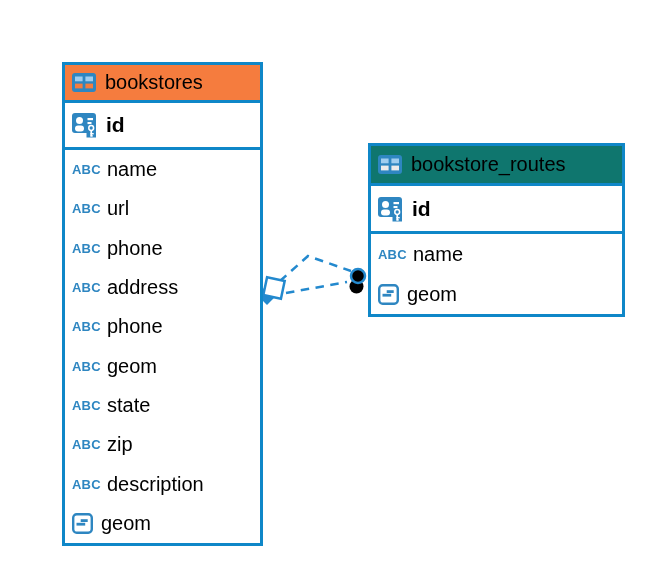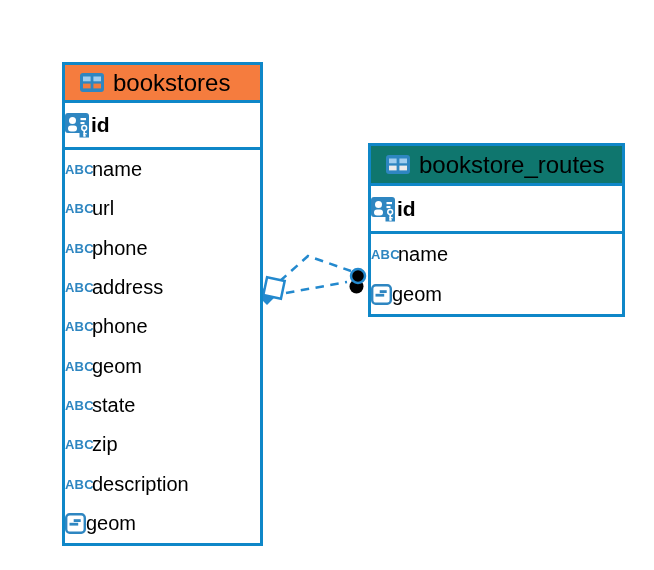--- a/index.html
+++ b/index.html
@@ -12,29 +12,29 @@
 
   .erd-table {
     position:absolute; background:#ffffff;
     border:3px solid #0F87C8; box-sizing:border-box;
   }
   #table-bookstores { left:62px; top:62px; width:201px; }
   #table-bookstore-routes { left:368px; top:143px; width:257px; }
 
   .tbl-header {
     display:flex; align-items:center; gap:9px;
-    padding:0 6px 0 15px; height:35px;
-    font-size:24px; color:#000;
+    padding:0 6px 0 7px; height:35px;
+    font-size:20px; color:#000;
     border-bottom:3px solid #0F87C8;
     --cell-bottom:#ffffff;
   }
   #table-bookstores .tbl-header { background:#F57C3E; height:35px; --cell-bottom:#F57C3E; }
   #table-bookstore-routes .tbl-header { background:#0f766e; height:37px; --cell-bottom:#EBEBEB; }
 
-  .row { display:flex; align-items:center; background:#fff; }
+  .row { display:flex; align-items:center; gap:8px; padding-left:7px; background:#fff; }
   .pk-row {
     height:44px; font-weight:bold; font-size:21px; color:#000;
     border-bottom:3px solid #0F87C8;
   }
   #table-bookstore-routes .pk-row { height:45px; }
   .col-row { height:39.3px; font-size:20px; color:#000; }
   #table-bookstore-routes .col-row { height:40px; }
 
   .abc-badge {
     display:inline-block; width:27px; flex:0 0 27px;

